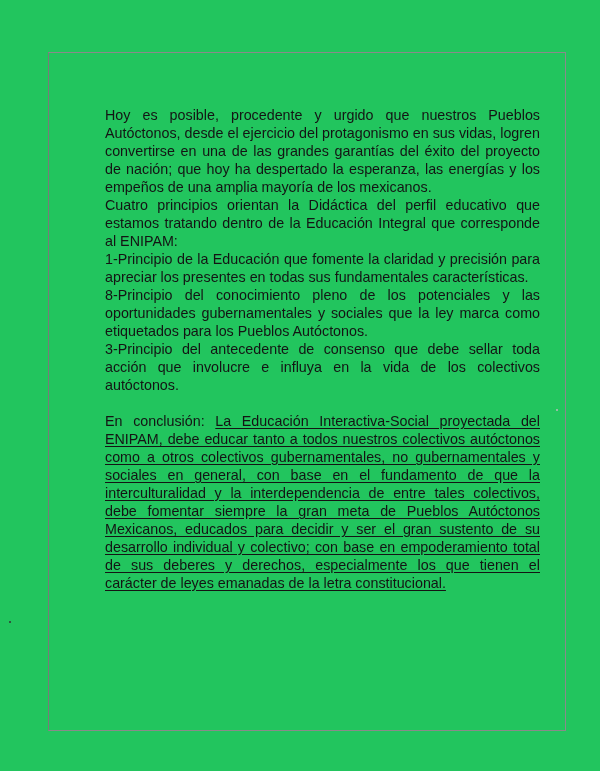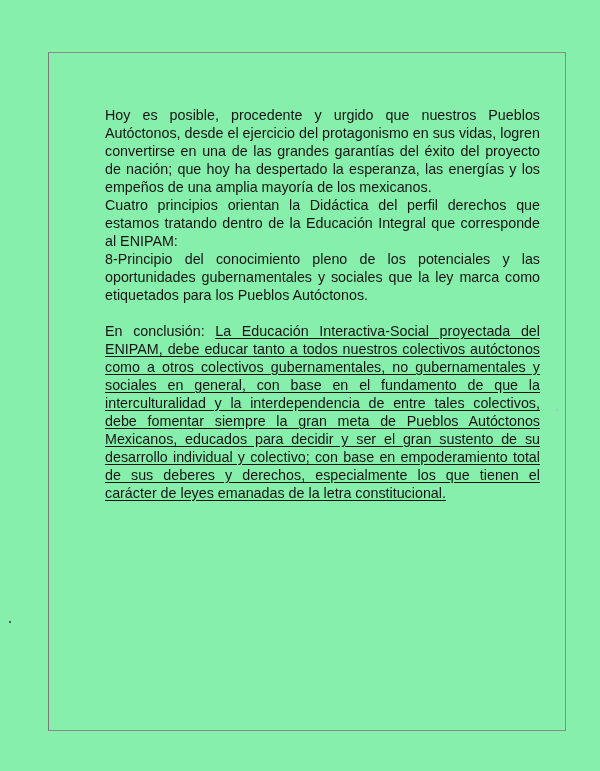--- a/index.html
+++ b/index.html
@@ -7,21 +7,21 @@
     padding: 0;
     width: 600px;
     height: 771px;
     background: #fbfbfb;
     overflow: hidden;
   }
   .page {
     position: relative;
     width: 600px;
     height: 771px;
-    background: #86efac;
+    background: #22c55e;
   }
   .frame {
     position: absolute;
     left: 48px;
     top: 52px;
     width: 518px;
     height: 679px;
     border-left: 1px solid #7a7a7a;
     border-top: 1px solid #8a8a8a;
     border-right: 1px solid #8a8a8a;
@@ -56,21 +56,23 @@
   }
 </style>
 </head>
 <body>
 
 <div class="page">
   <div class="frame"></div>
 
   <div class="body-text">
     <p>Hoy es posible, procedente y urgido que nuestros Pueblos Autóctonos, desde el ejercicio del protagonismo en sus vidas, logren convertirse en una de las grandes garantías del éxito del proyecto de nación; que hoy ha despertado la esperanza, las energías y los empeños de una amplia mayoría de los mexicanos.</p>
-    <p>Cuatro principios orientan la Didáctica del perfil derechos que estamos tratando dentro de la Educación Integral que corresponde al ENIPAM:</p>
+    <p>Cuatro principios orientan la Didáctica del perfil educativo que estamos tratando dentro de la Educación Integral que corresponde al ENIPAM:</p>
+    <p>1-Principio de la Educación que fomente la claridad y precisión para apreciar los presentes en todas sus fundamentales características.</p>
     <p>8-Principio del conocimiento pleno de los potenciales y las oportunidades gubernamentales y sociales que la ley marca como etiquetados para los Pueblos Autóctonos.</p>
+    <p>3-Principio del antecedente de consenso que debe sellar toda acción que involucre e influya en la vida de los colectivos autóctonos.</p>
     <div class="gap"></div>
     <p><span>En conclusión: </span><span class="underlined">La Educación Interactiva-Social proyectada del ENIPAM, debe educar tanto a todos nuestros colectivos autóctonos como a otros colectivos gubernamentales, no gubernamentales y sociales en general, con base en el fundamento de que la interculturalidad y la interdependencia de entre tales colectivos, debe fomentar siempre la gran meta de Pueblos Autóctonos Mexicanos, educados para decidir y ser el gran sustento de su desarrollo individual y colectivo; con base en empoderamiento total de sus deberes y derechos, especialmente los que tienen el carácter de leyes emanadas de la letra constitucional.</span></p>
   </div>
 
   <div class="speck" style="left:9px; top:621px; width:2px; height:2px;"></div>
   <div class="speck" style="left:556px; top:409px; width:2px; height:2px; background:#bbb;"></div>
 </div>
 
 </body></html>

